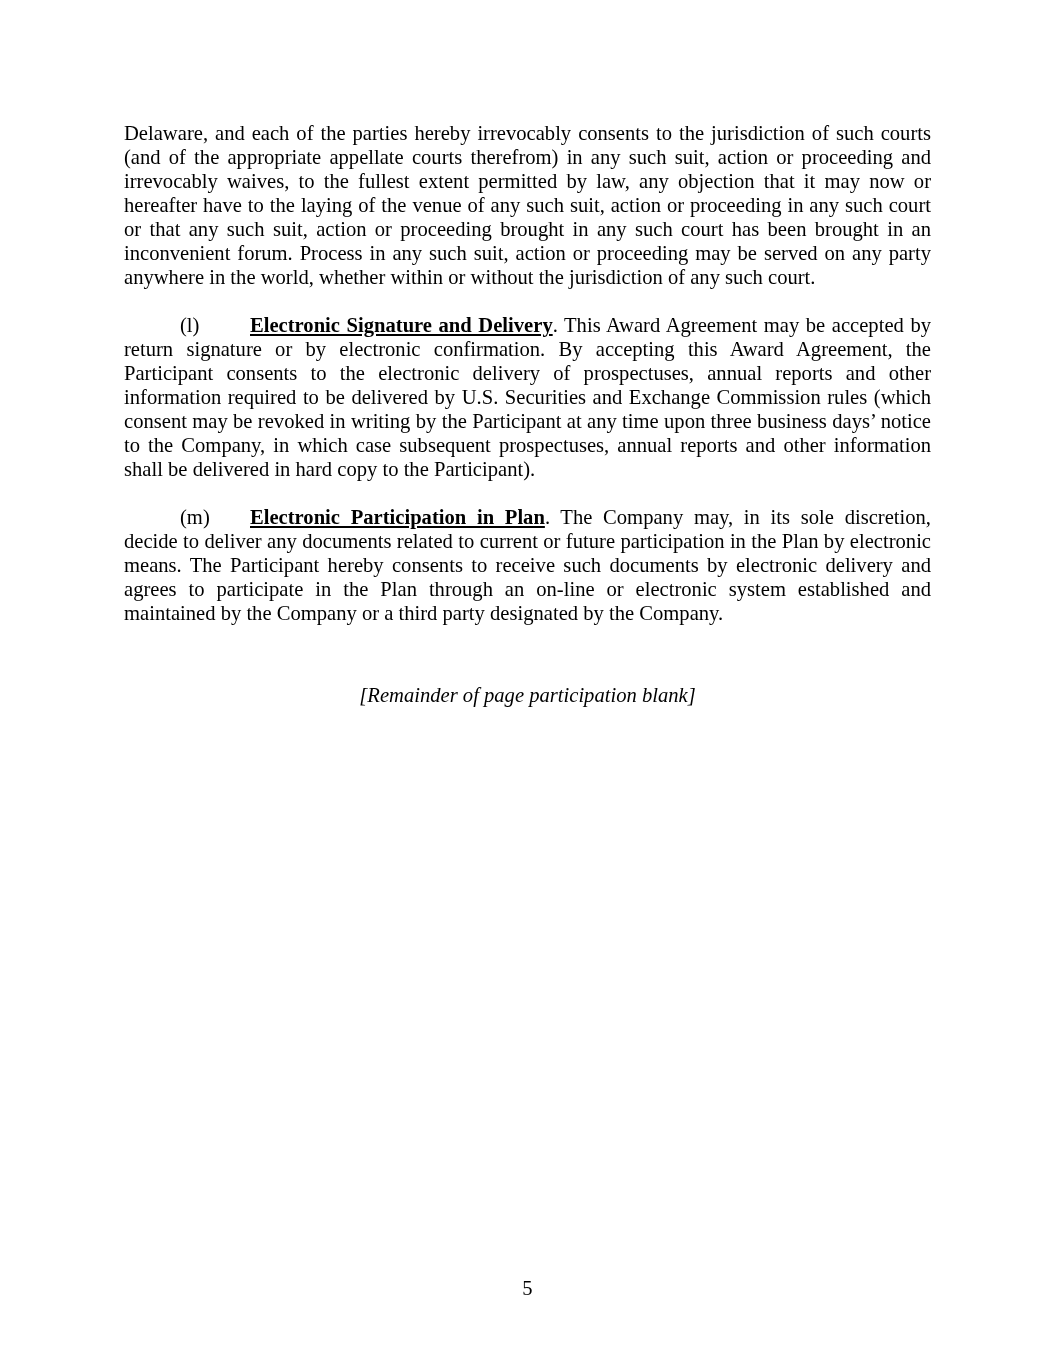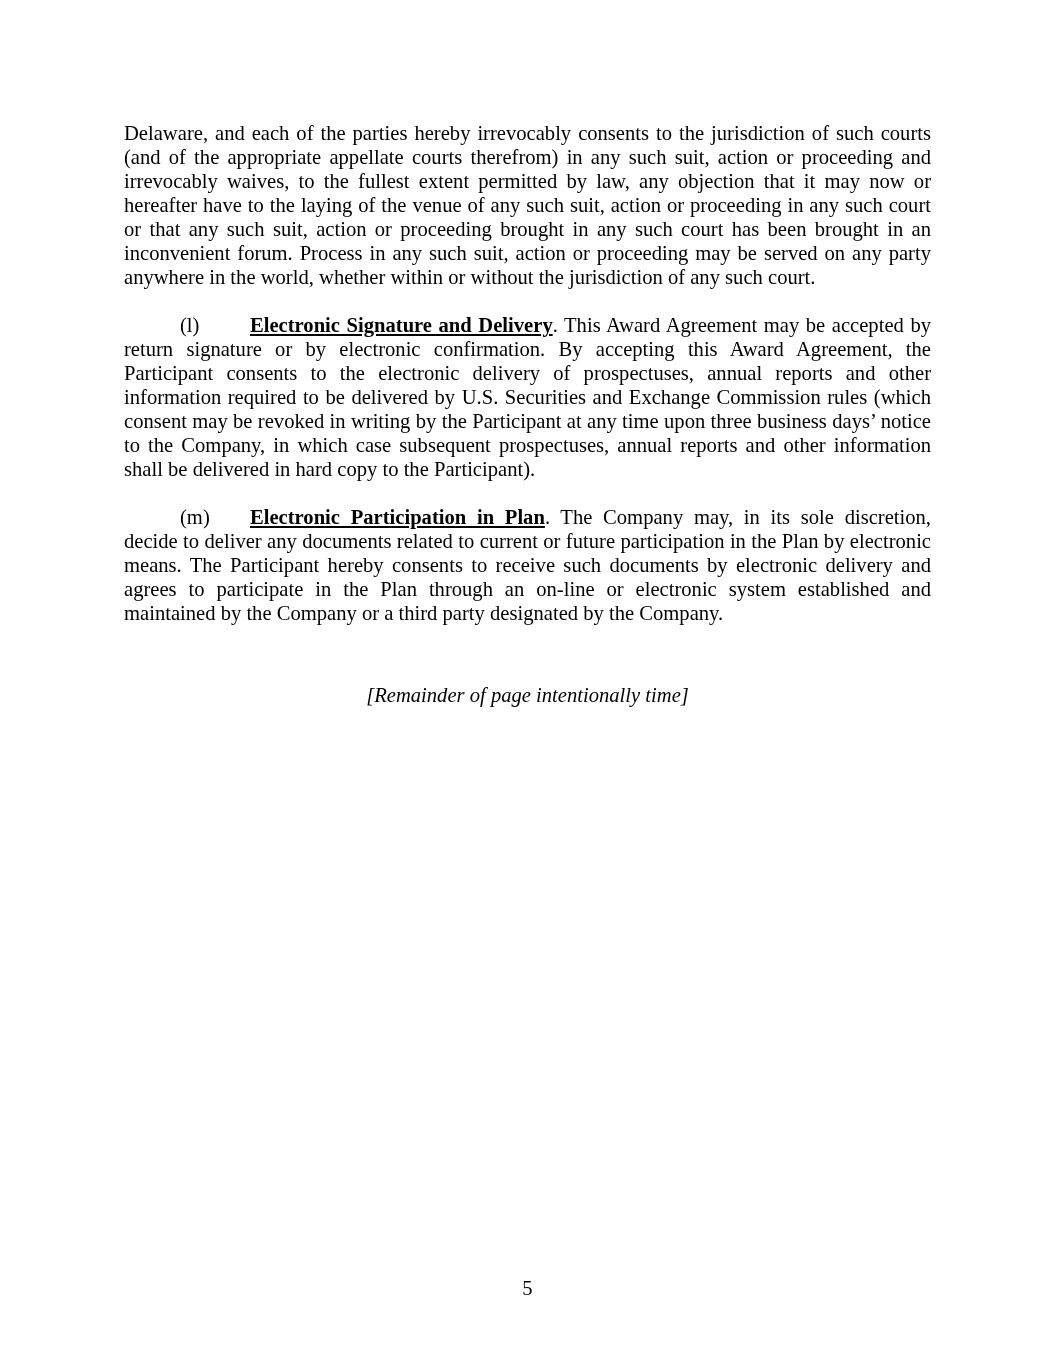--- a/index.html
+++ b/index.html
@@ -63,20 +63,20 @@
 
 <div class="page">
   <main class="content">
 
     <p class="para">Delaware, and each of the parties hereby irrevocably consents to the jurisdiction of such courts (and of the appropriate appellate courts therefrom) in any such suit, action or proceeding and irrevocably waives, to the fullest extent permitted by law, any objection that it may now or hereafter have to the laying of the venue of any such suit, action or proceeding in any such court or that any such suit, action or proceeding brought in any such court has been brought in an inconvenient forum.  Process in any such suit, action or proceeding may be served on any party anywhere in the world, whether within or without the jurisdiction of any such court.</p>
 
     <p class="para indented"><span class="item-label">(l)</span><span class="item-heading">Electronic Signature and Delivery</span><span class="item-body">.  This Award Agreement may be accepted by return signature or by electronic confirmation.  By accepting this Award Agreement, the Participant consents to the electronic delivery of prospectuses, annual reports and other information required to be delivered by U.S. Securities and Exchange Commission rules (which consent may be revoked in writing by the Participant at any time upon three business days’ notice to the Company, in which case subsequent prospectuses, annual reports and other information shall be delivered in hard copy to the Participant).</span></p>
 
     <p class="para indented"><span class="item-label">(m)</span><span class="item-heading">Electronic Participation in Plan</span><span class="item-body">.  The Company may, in its sole discretion, decide to deliver any documents related to current or future participation in the Plan by electronic means.  The Participant hereby consents to receive such documents by electronic delivery and agrees to participate in the Plan through an on-line or electronic system established and maintained by the Company or a third party designated by the Company.</span></p>
 
-    <p class="remainder">[Remainder of page intentionally time]</p>
+    <p class="remainder">[Remainder of page participation blank]</p>
 
   </main>
 
   <footer class="page-footer">
     <span>5</span>
   </footer>
 </div>
 
 </body></html>

